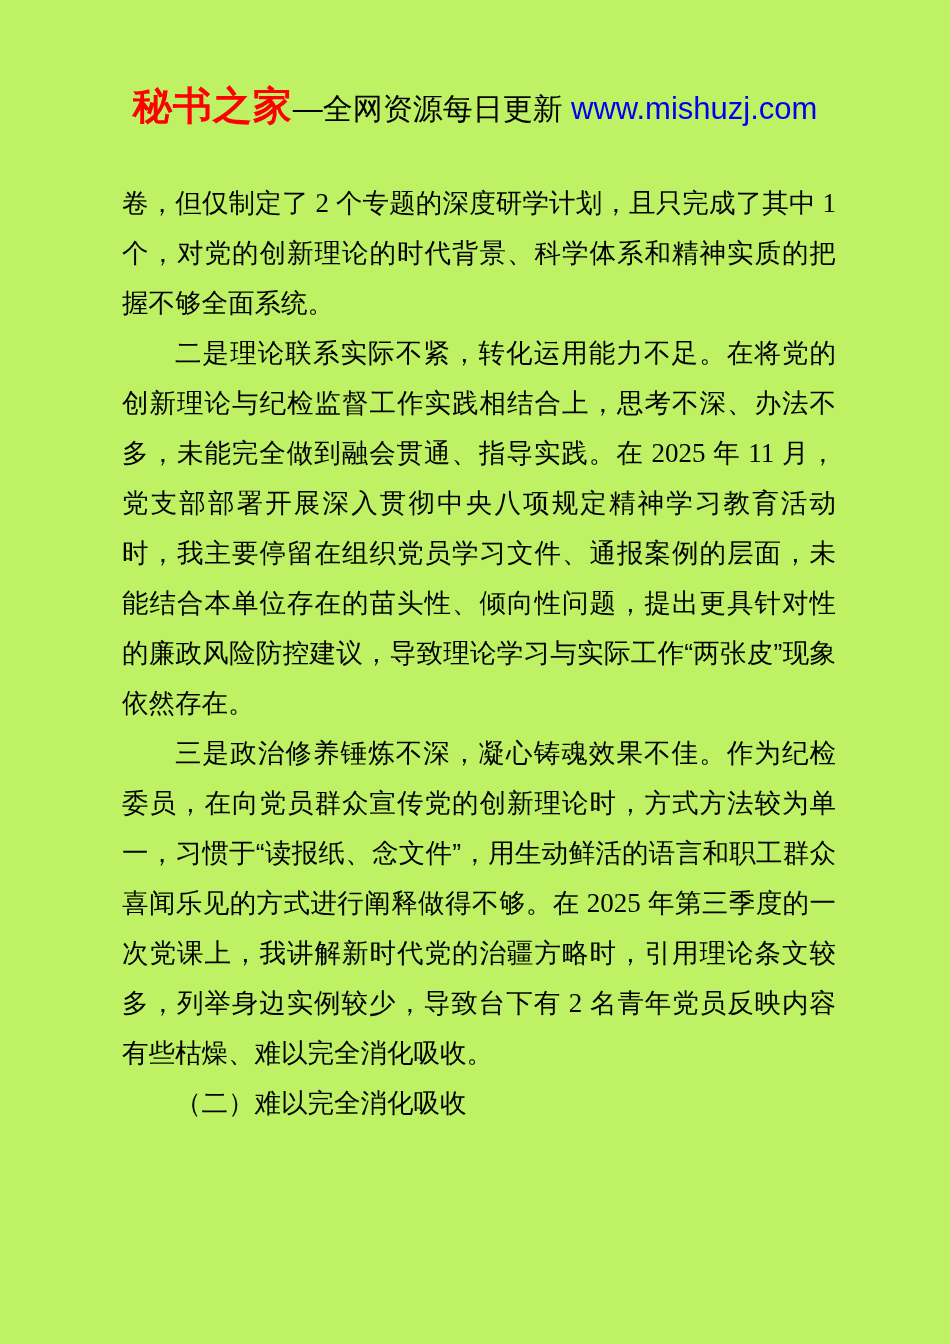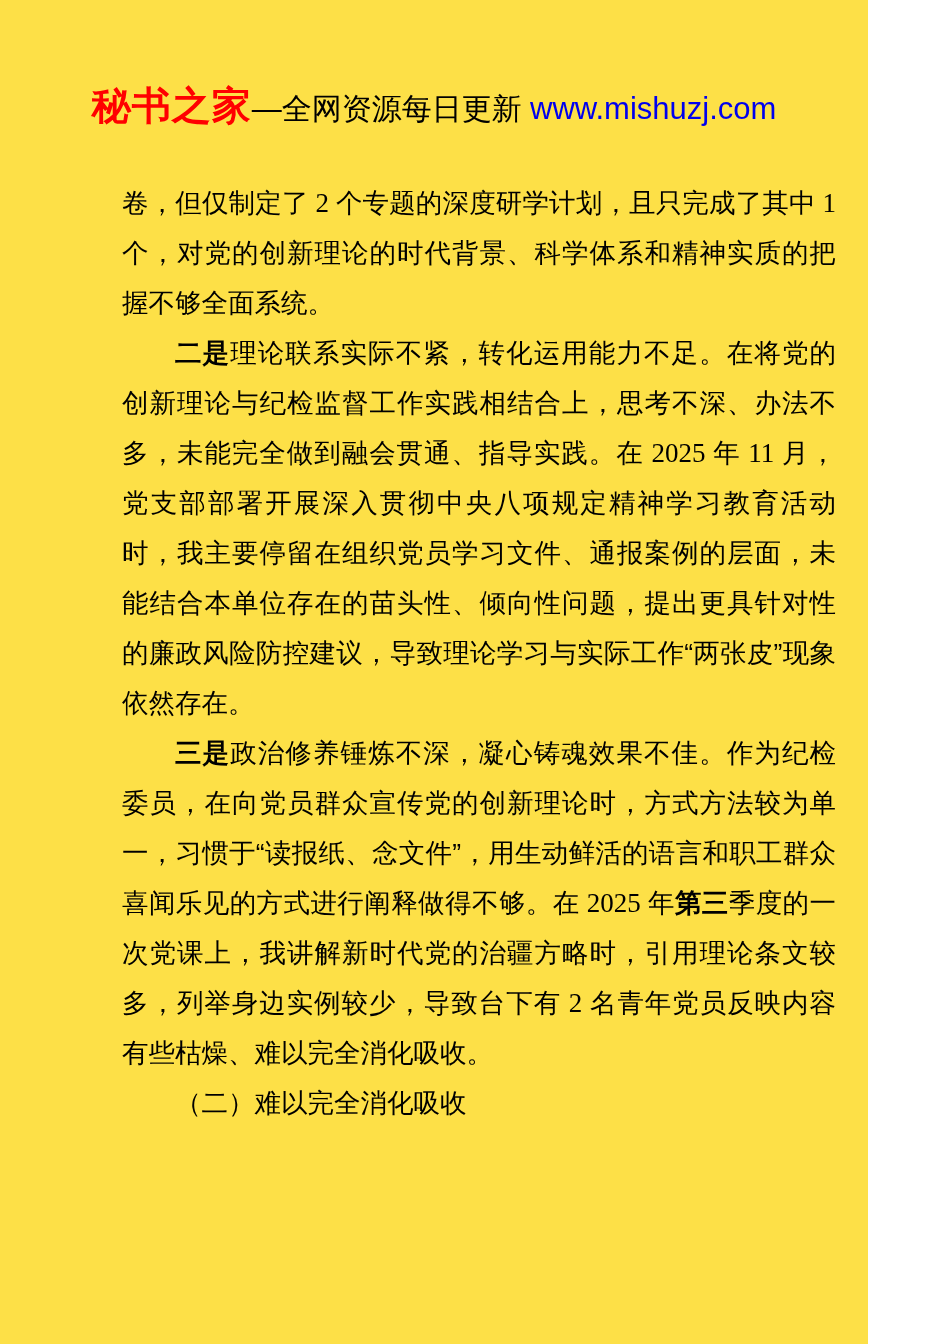--- a/index.html
+++ b/index.html
@@ -2,23 +2,23 @@
 <html><head>
 <meta charset="utf-8">
 <style>
   html, body {
     margin: 0;
     padding: 0;
     background: #ffffff;
   }
   .page {
     position: relative;
-    width: 868px;
+    width: 950px;
     height: 1344px;
-    background: #fde047;
+    background: #bef264;
     overflow: hidden;
     font-family: "Liberation Sans", sans-serif;
   }
   .doc-header {
     position: absolute;
     top: 82px;
     left: 0;
     width: 100%;
     text-align: center;
     white-space: nowrap;
@@ -57,21 +57,21 @@
     font-size: 26.5px;
     line-height: 50px;
     text-align: justify;
     text-justify: inter-ideograph;
     color: #000000;
   }
   .doc-body p.para.indent {
     text-indent: 2em;
   }
   .doc-body span.bold {
-    font-weight: 700;
+    font-weight: 400;
   }
   .doc-body span.latin {
     font-family: "Liberation Serif", serif;
     font-size: 27px;
   }
 </style>
 </head>
 <body>
 
 <div class="page">

